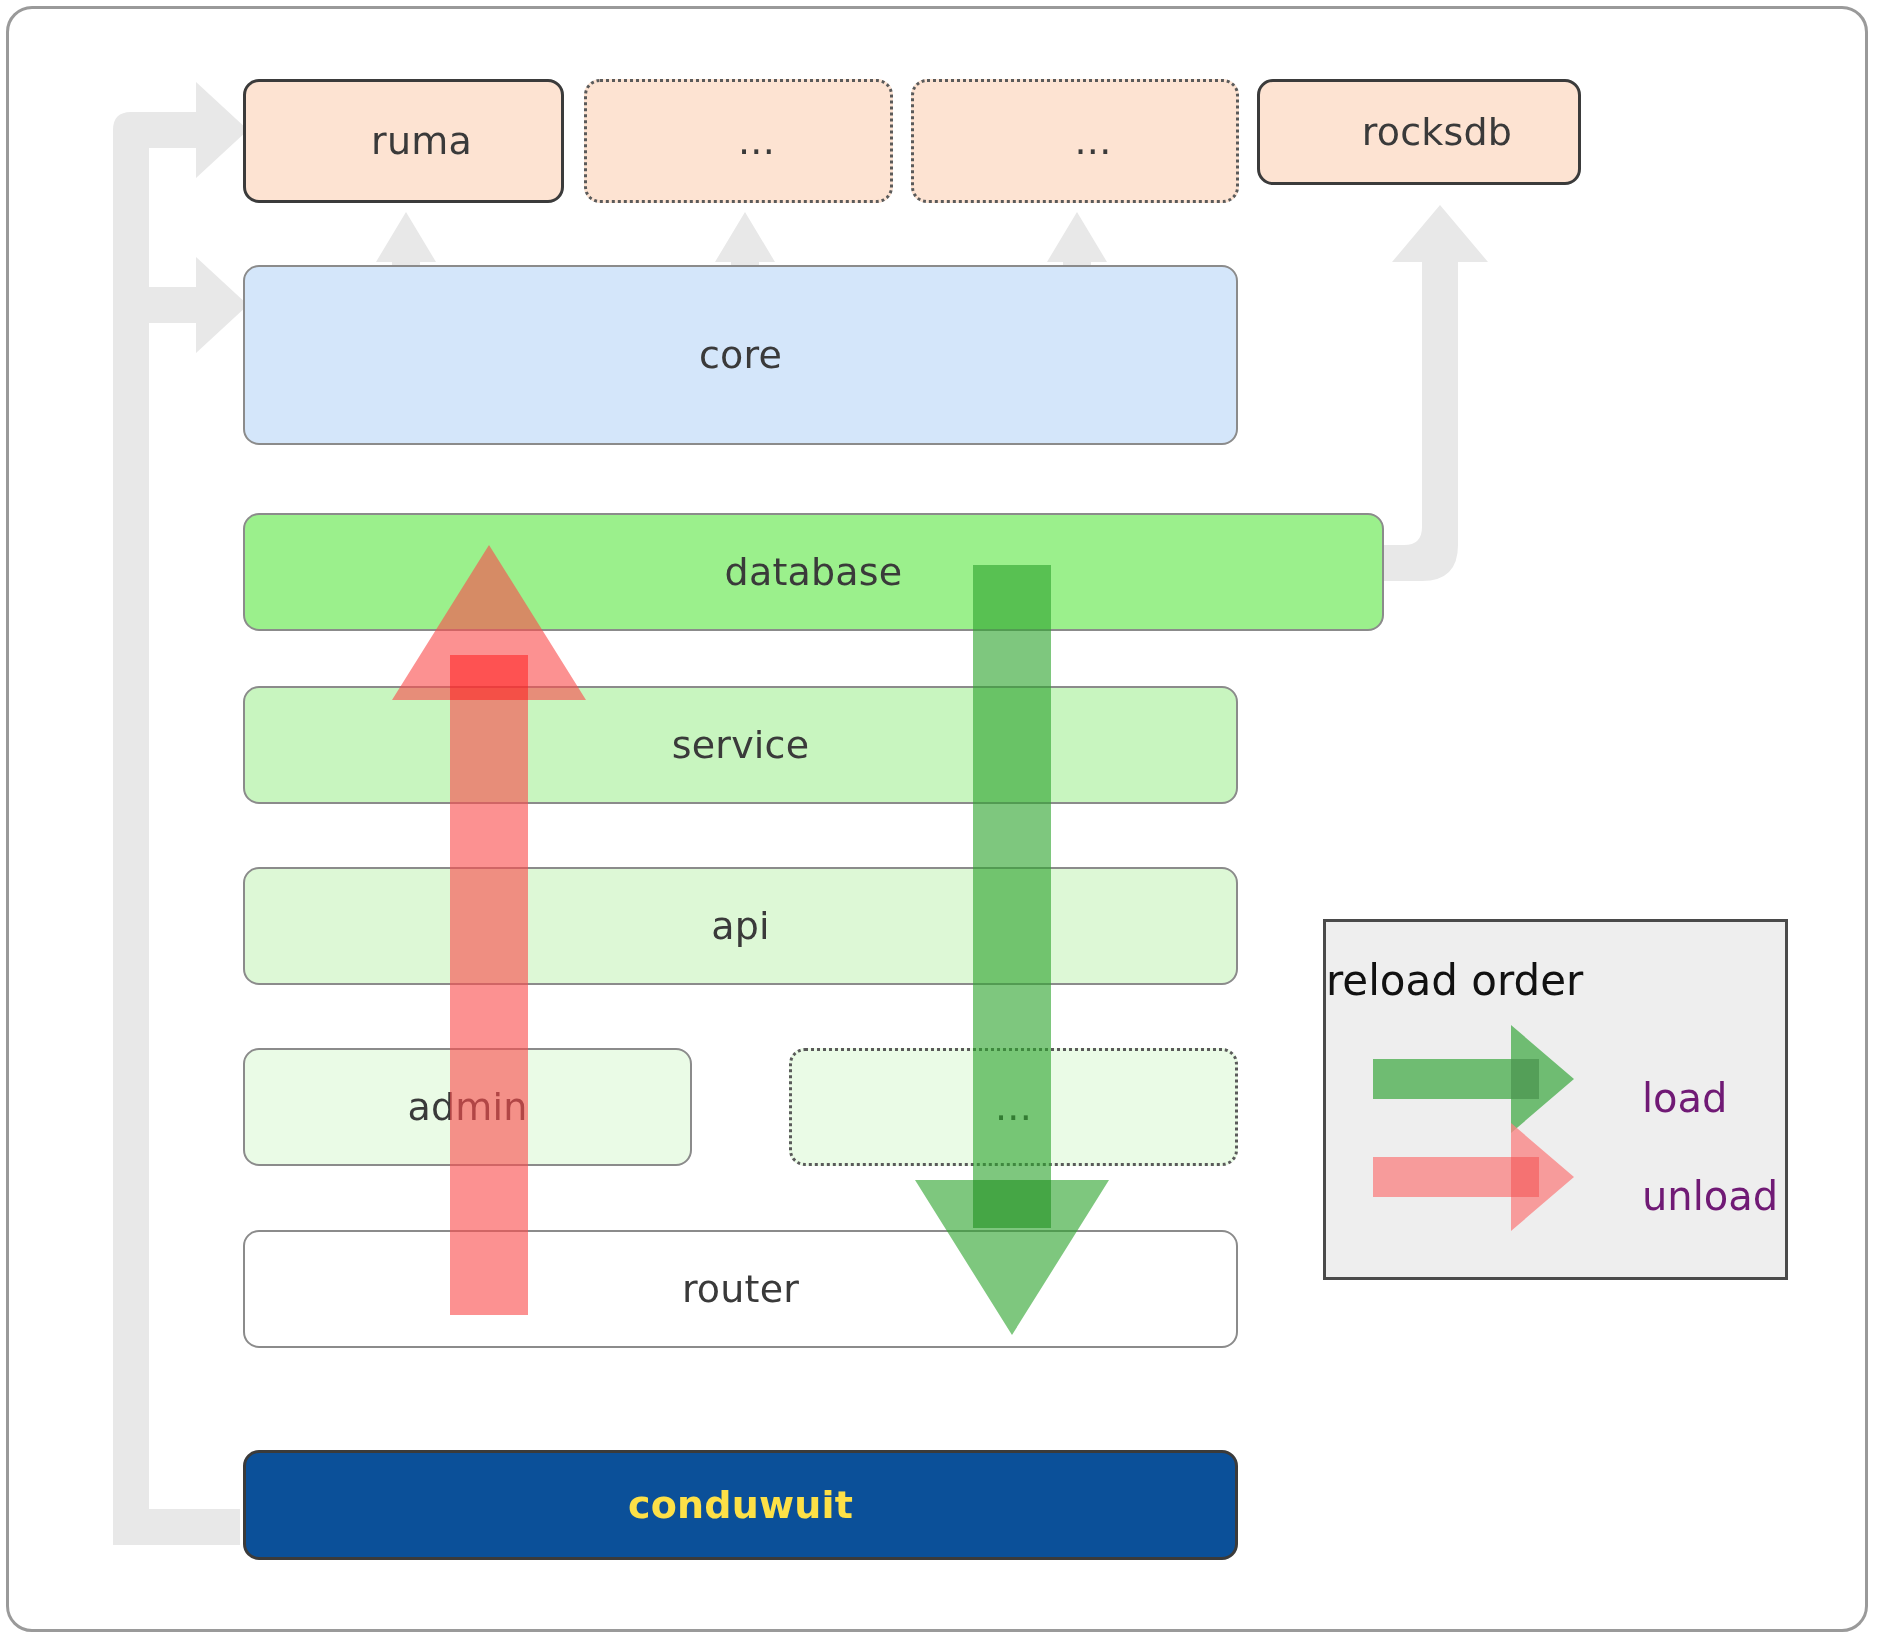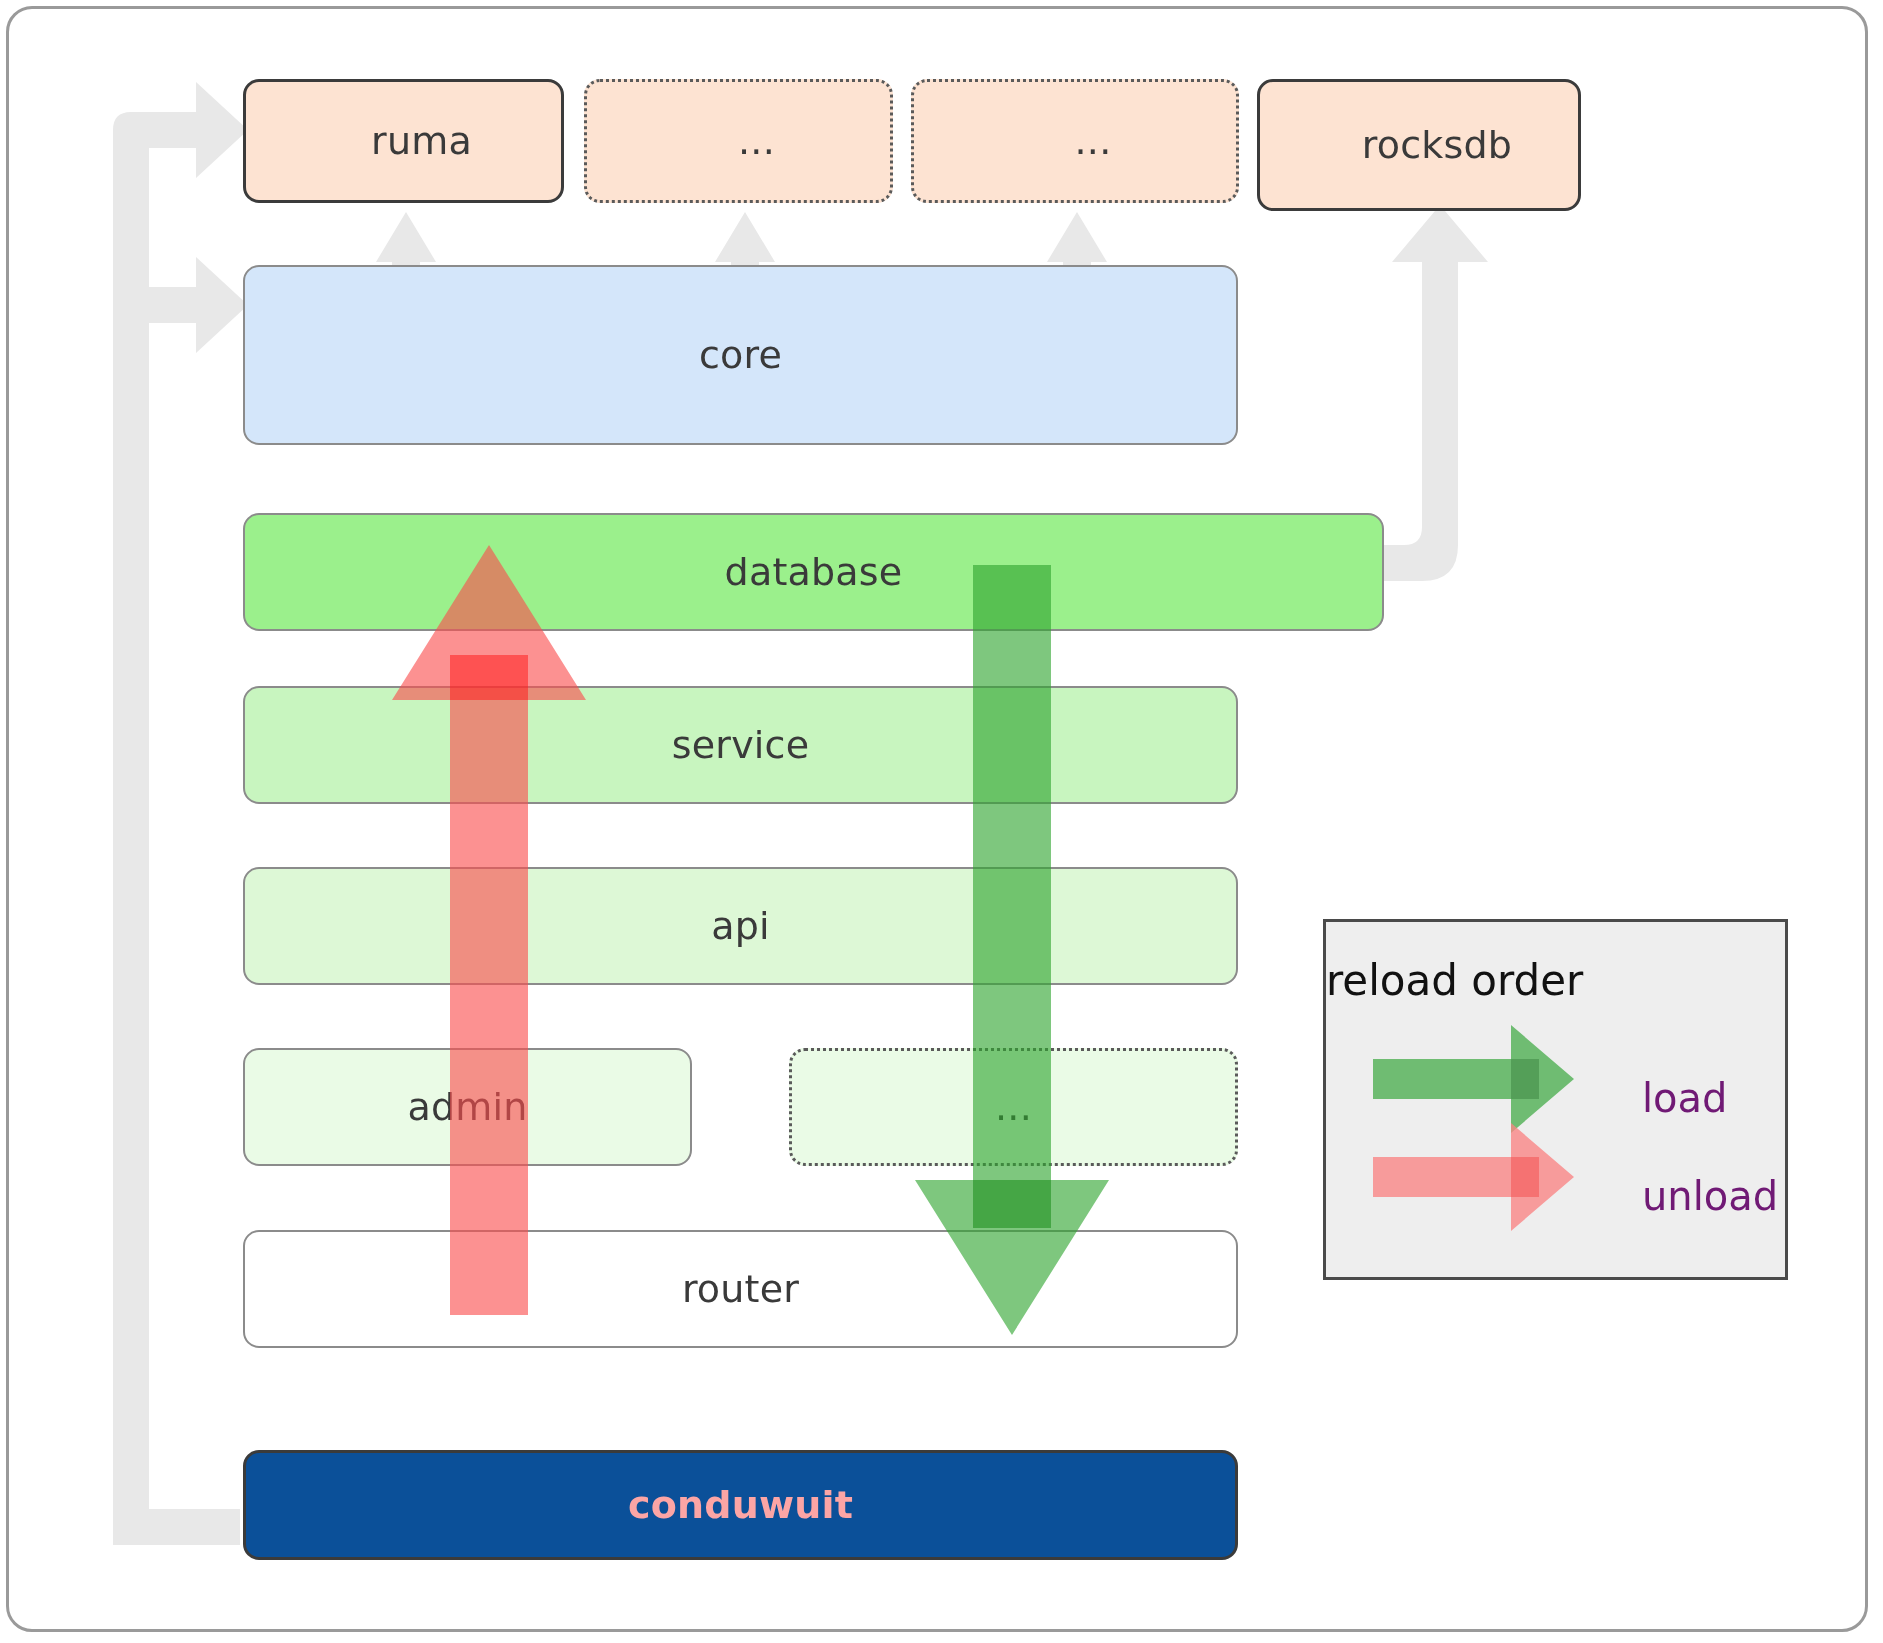--- a/index.html
+++ b/index.html
@@ -19,21 +19,21 @@
   .node.dotted{border:3px dotted #5a5a5a;}
   .node.thin{border:2px solid #8b8b8b;}
 
   .peach{background:#fde3d2;padding-left:36px;}
   .blue{background:#d4e6fa;}
   .g1{background:#9bf08c;}
   .g2{background:#c8f5bf;}
   .g3{background:#ddf8d6;}
   .g4{background:#eafbe6;}
   .white{background:#ffffff;}
-  .navy{background:#0b5099;color:#fca5a5;font-weight:bold;}
+  .navy{background:#0b5099;color:#fde047;font-weight:bold;}
 
   .svg-layer{position:absolute;left:0;top:0;width:1883px;height:1643px;pointer-events:none;}
 
   .legend-box{
     position:absolute;left:1323px;top:919px;width:465px;height:361px;
     background:#eeeeee;border:3px solid #4a4a4a;box-sizing:border-box;
   }
   .legend-title{
     position:absolute;left:0;top:34px;width:100%;text-align:left;
     font-size:42px;color:#111;
@@ -82,21 +82,21 @@
   </div>
 
   <div class="node dotted peach z-nodes" style="left:584px;top:79px;width:309px;height:124px;">
     <span>...</span>
   </div>
 
   <div class="node dotted peach z-nodes" style="left:911px;top:79px;width:328px;height:124px;">
     <span>...</span>
   </div>
 
-  <div class="node solid peach z-nodes" style="left:1257px;top:79px;width:324px;height:132px;">
+  <div class="node solid peach z-nodes" style="left:1257px;top:79px;width:324px;height:106px;">
     <span>rocksdb</span>
   </div>
 
   <div class="node thin blue z-nodes" style="left:243px;top:265px;width:995px;height:180px;">
     <span>core</span>
   </div>
 
   <div class="node thin g1 z-nodes" style="left:243px;top:513px;width:1141px;height:118px;">
     <span>database</span>
   </div>

